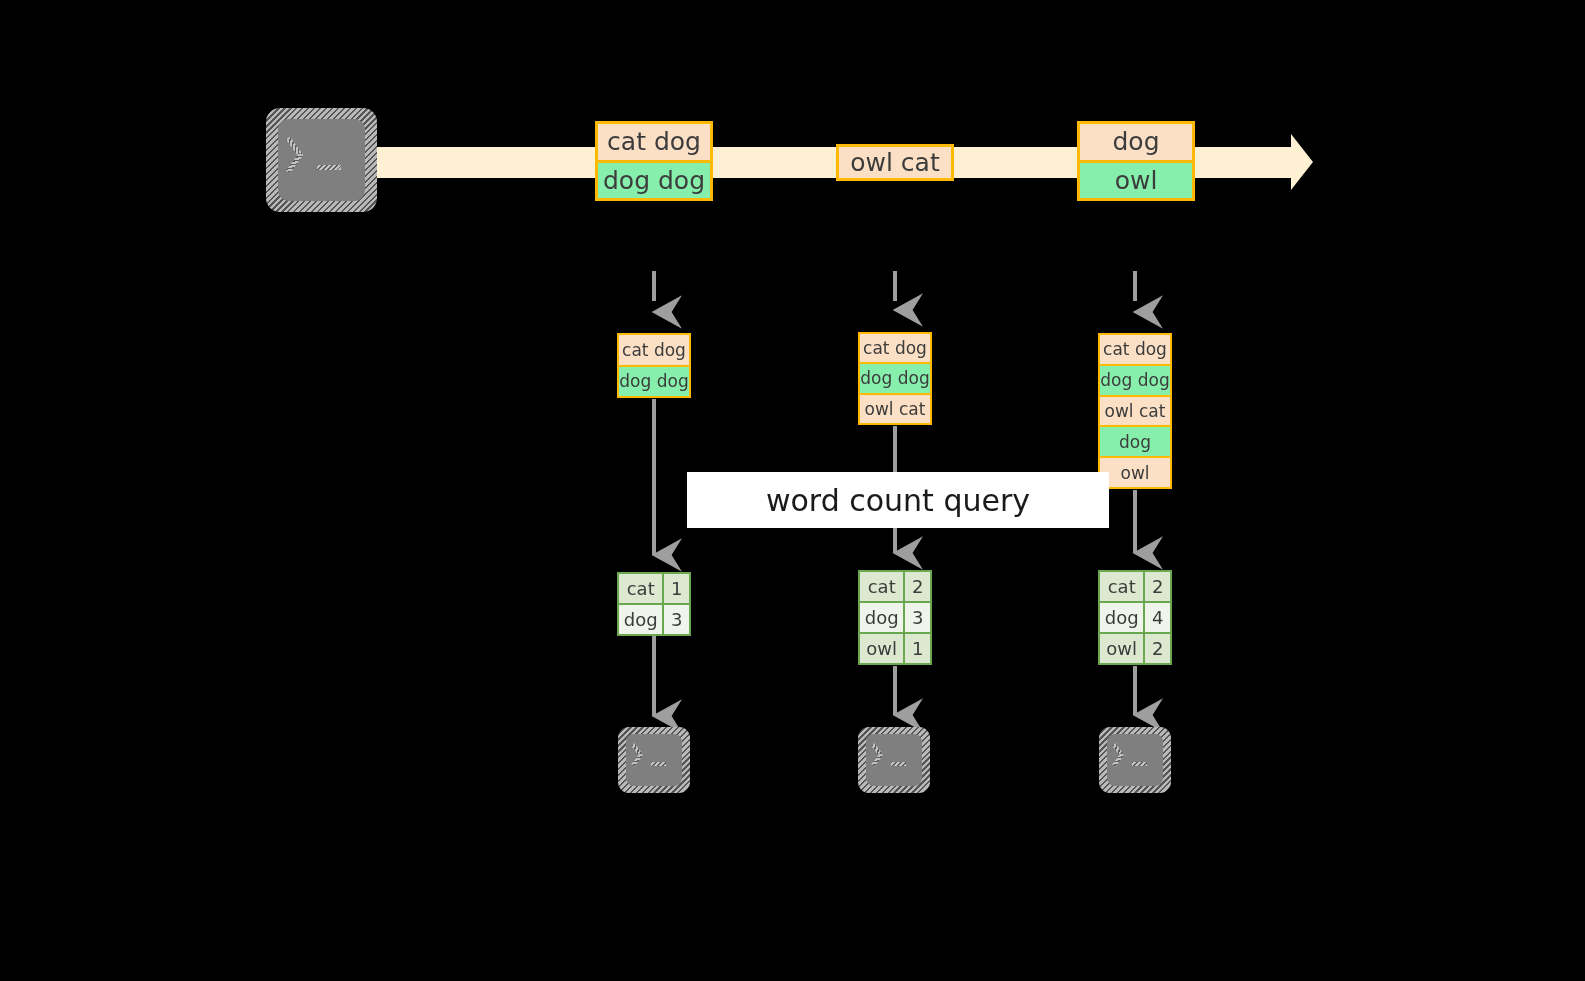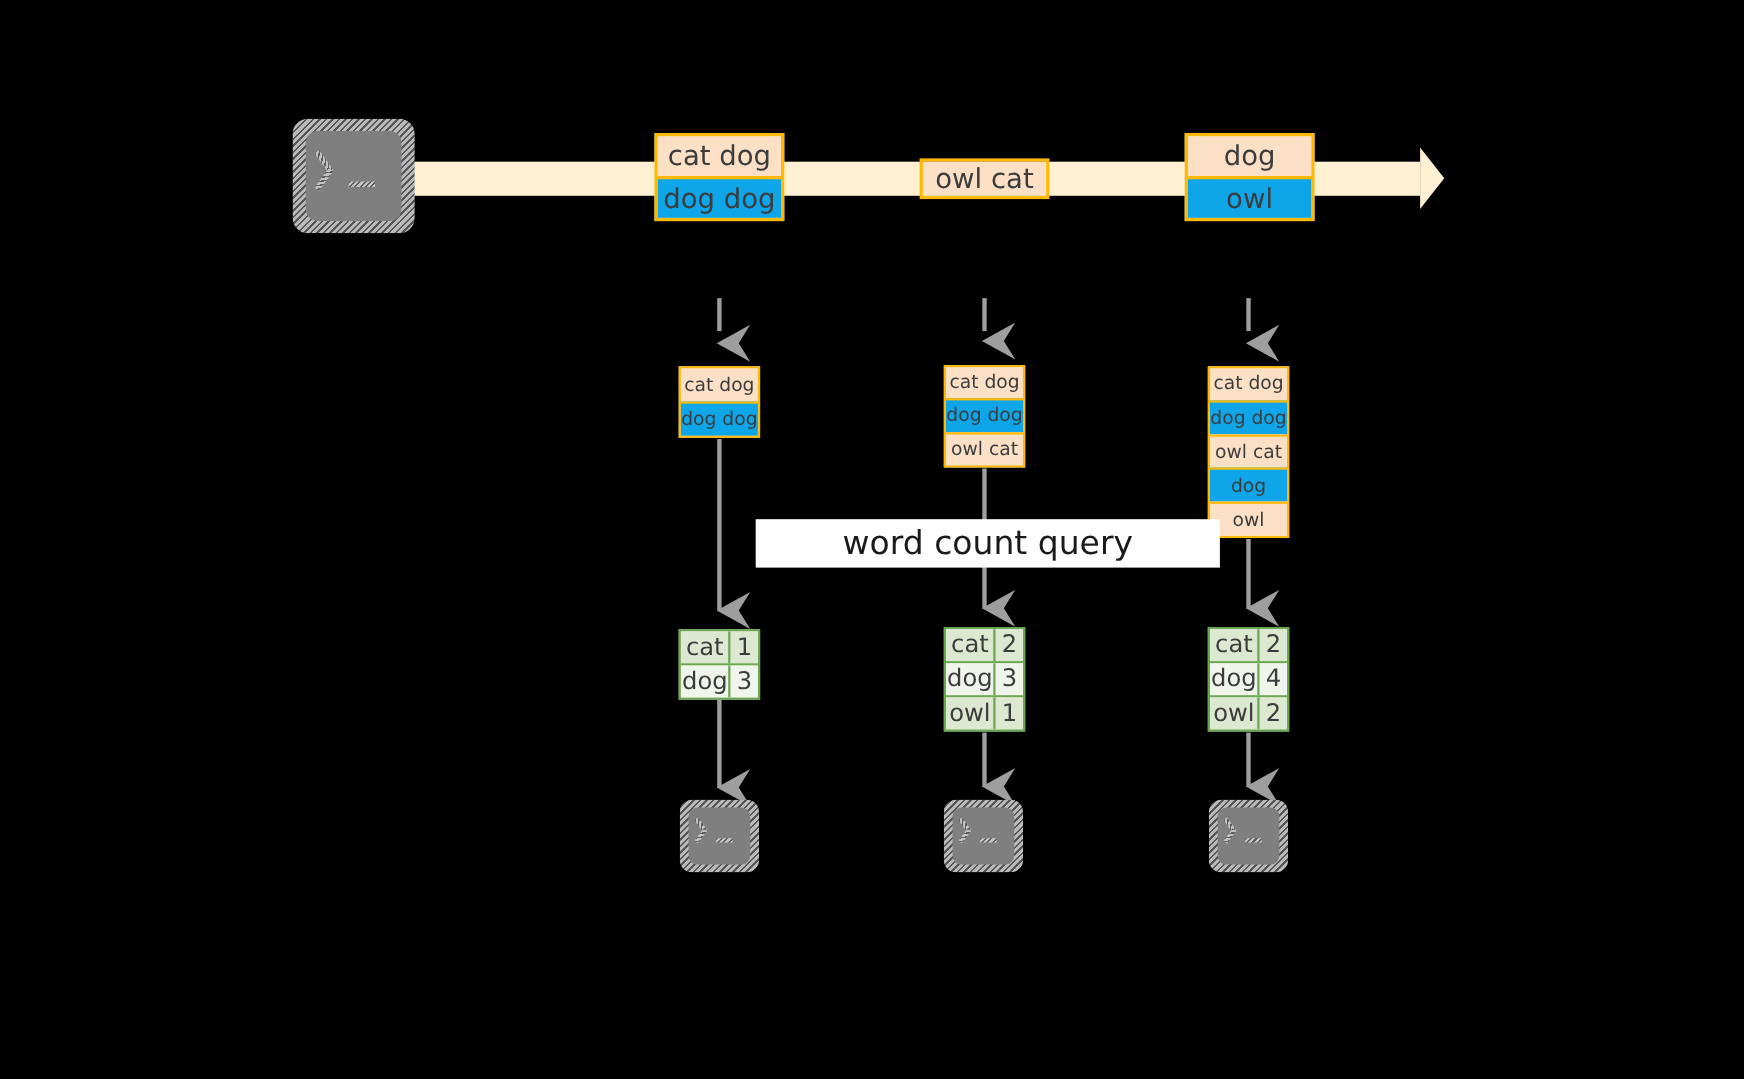--- a/index.html
+++ b/index.html
@@ -73,21 +73,21 @@
     flex: 1 1 auto;
     display: flex;
     align-items: center;
     justify-content: center;
     color: #3c3c3c;
     box-sizing: border-box;
     white-space: nowrap;
   }
   .msgbox .cell + .cell { border-top: 3px solid #ffb900; }
   .msgbox .cell.dark  { background: #fbe0c6; }
-  .msgbox .cell.light { background: #0ea5e9; }
+  .msgbox .cell.light { background: #86efac; }
 
   
   .msgbox.big .cell { font-size: 25px; }
   
   .msgbox.small .cell { font-size: 17px; }
   .msgbox.small .cell + .cell { border-top: 2px solid #ffb900; }
   .msgbox.small { border-width: 2px; }
 
   
   .restable {
@@ -100,21 +100,21 @@
   }
   .restable .row {
     flex: 1 1 auto;
     display: flex;
   }
   .restable .row + .row { border-top: 2px solid #6aa84f; }
   .restable .k, .restable .v {
     display: flex;
     align-items: center;
     justify-content: center;
-    font-size: 22px;
+    font-size: 18px;
     color: #3c3c3c;
     box-sizing: border-box;
     white-space: nowrap;
   }
   .restable .k { width: 46px; }
   .restable .v { width: 28px; border-left: 2px solid #6aa84f; }
   .restable .row.dark  .k, .restable .row.dark  .v { background: #dde8d1; }
   .restable .row.light .k, .restable .row.light .v { background: #eff5ea; }
 
   
@@ -204,21 +204,21 @@
   </div>
 
   <div class="msgbox small" style="left:1098px; top:319px; width:74px; height:156px;">
     <div class="cell dark">cat dog</div>
     <div class="cell light">dog dog</div>
     <div class="cell dark">owl cat</div>
     <div class="cell light">dog</div>
     <div class="cell dark">owl</div>
   </div>
 
-  <div id="query-label" style="left:687px; top:458px; width:422px; height:44px;">
+  <div id="query-label" style="left:687px; top:458px; width:422px; height:56px;">
     <span>word count query</span>
   </div>
 
   <div class="restable" style="left:617px; top:558px; width:74px; height:64px;">
     <div class="row dark">
       <div class="k">cat</div>
       <div class="v">1</div>
     </div>
     <div class="row light">
       <div class="k">dog</div>

